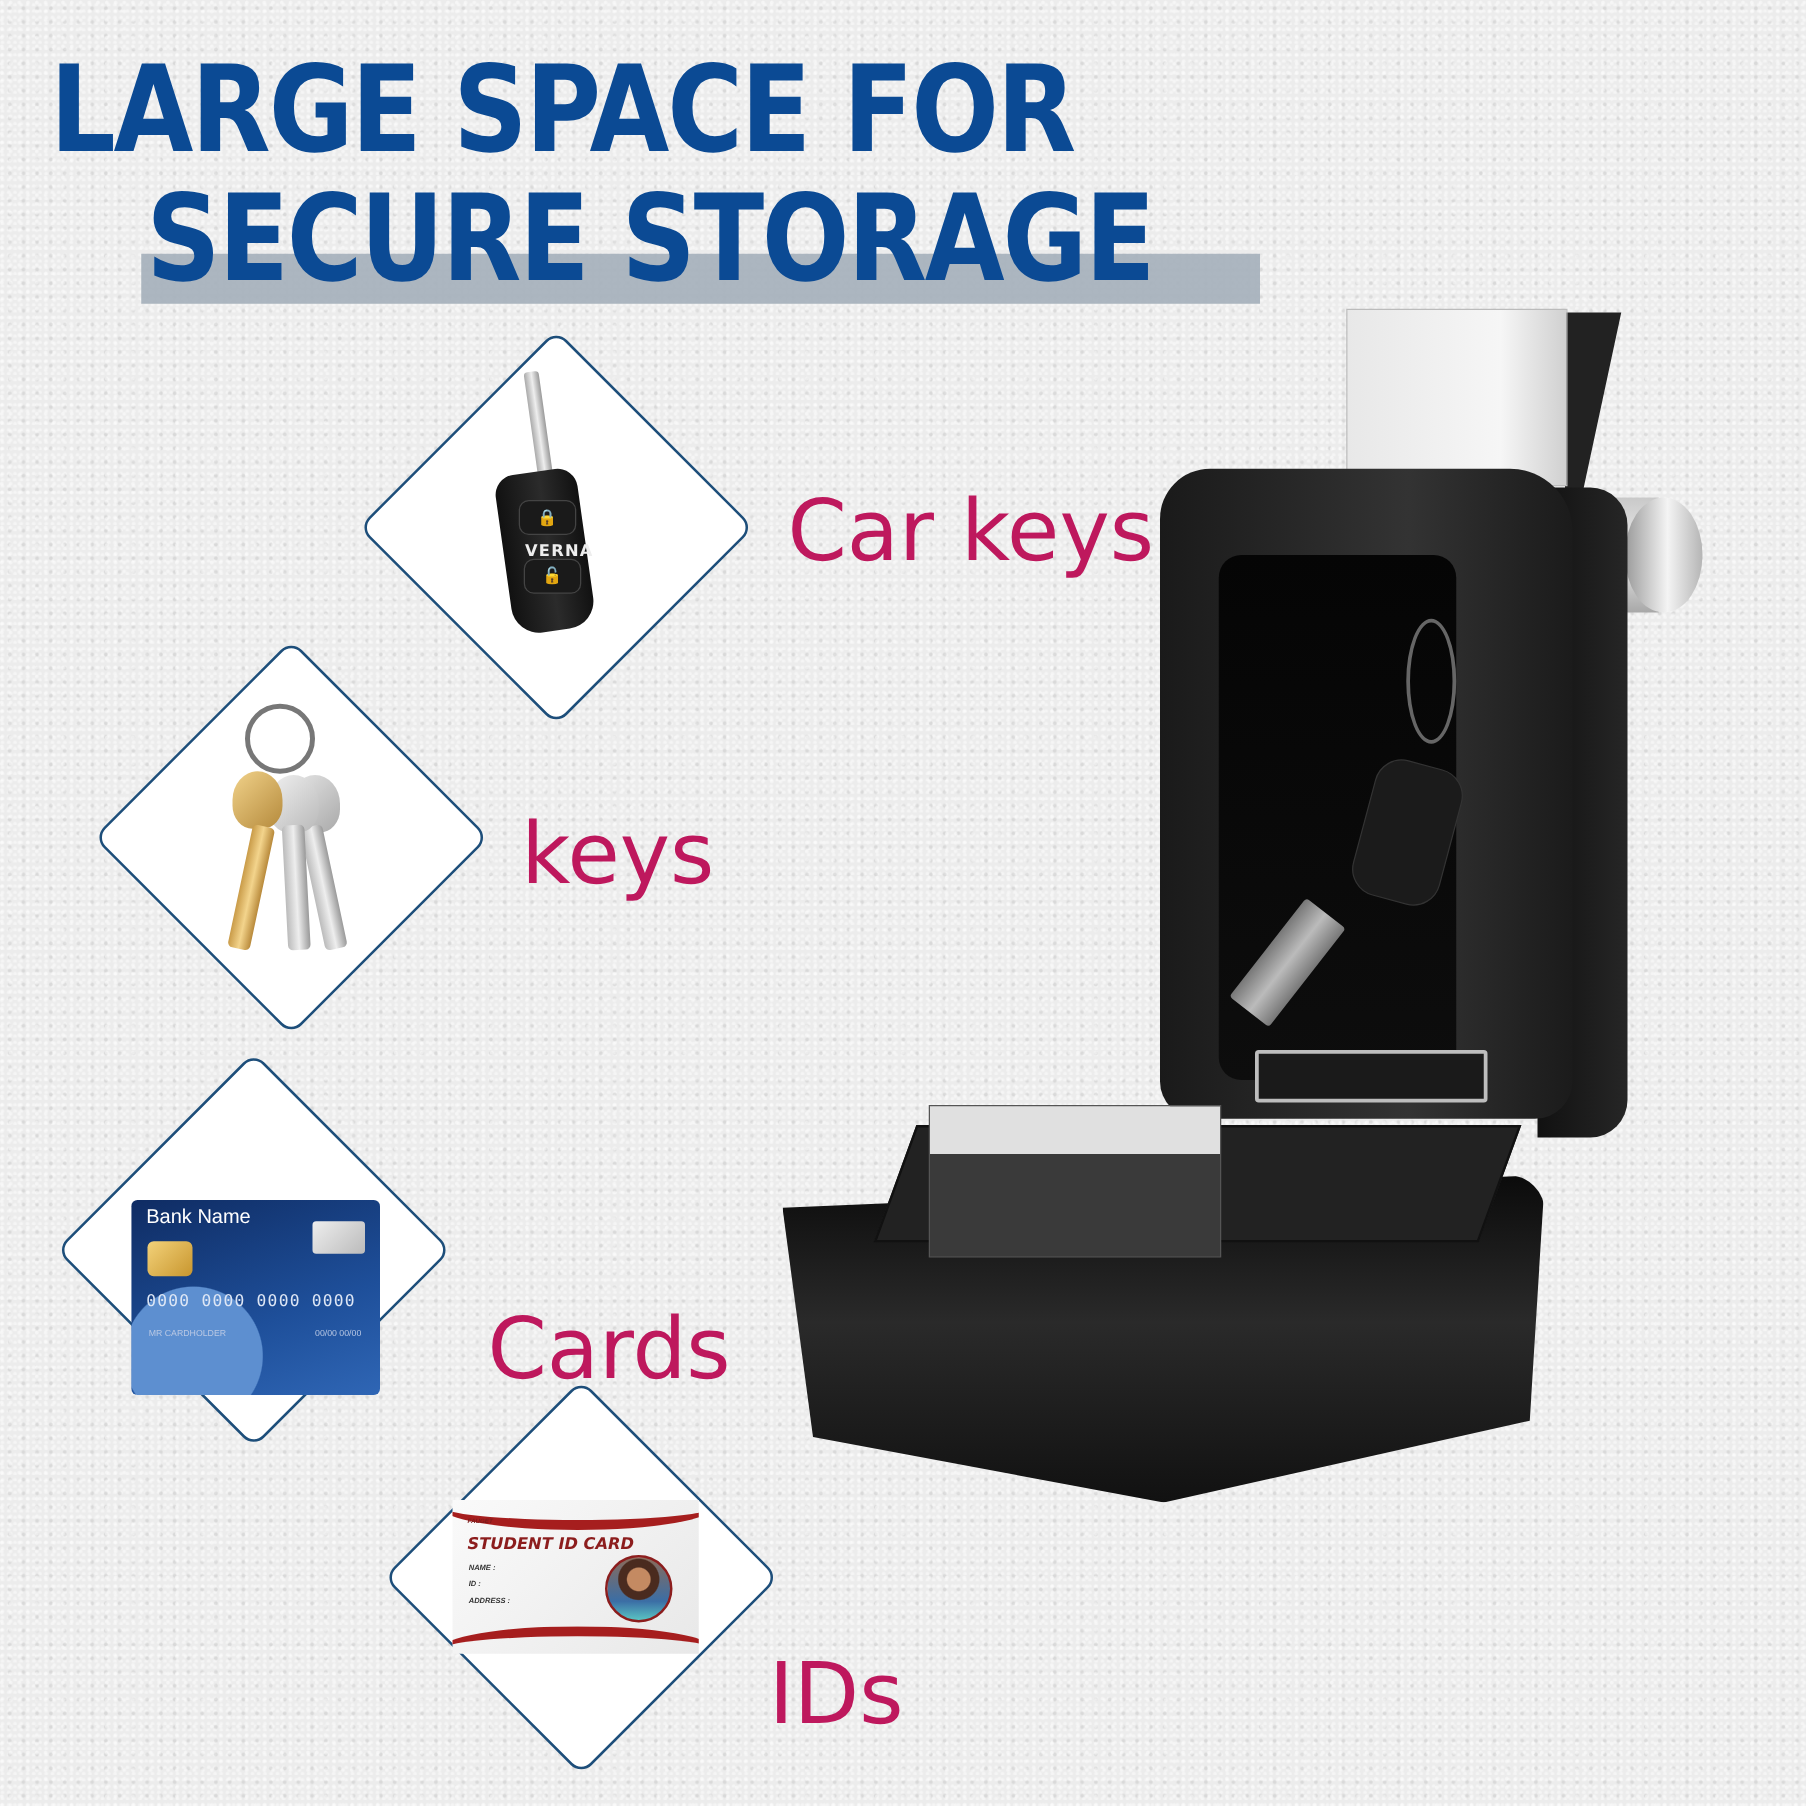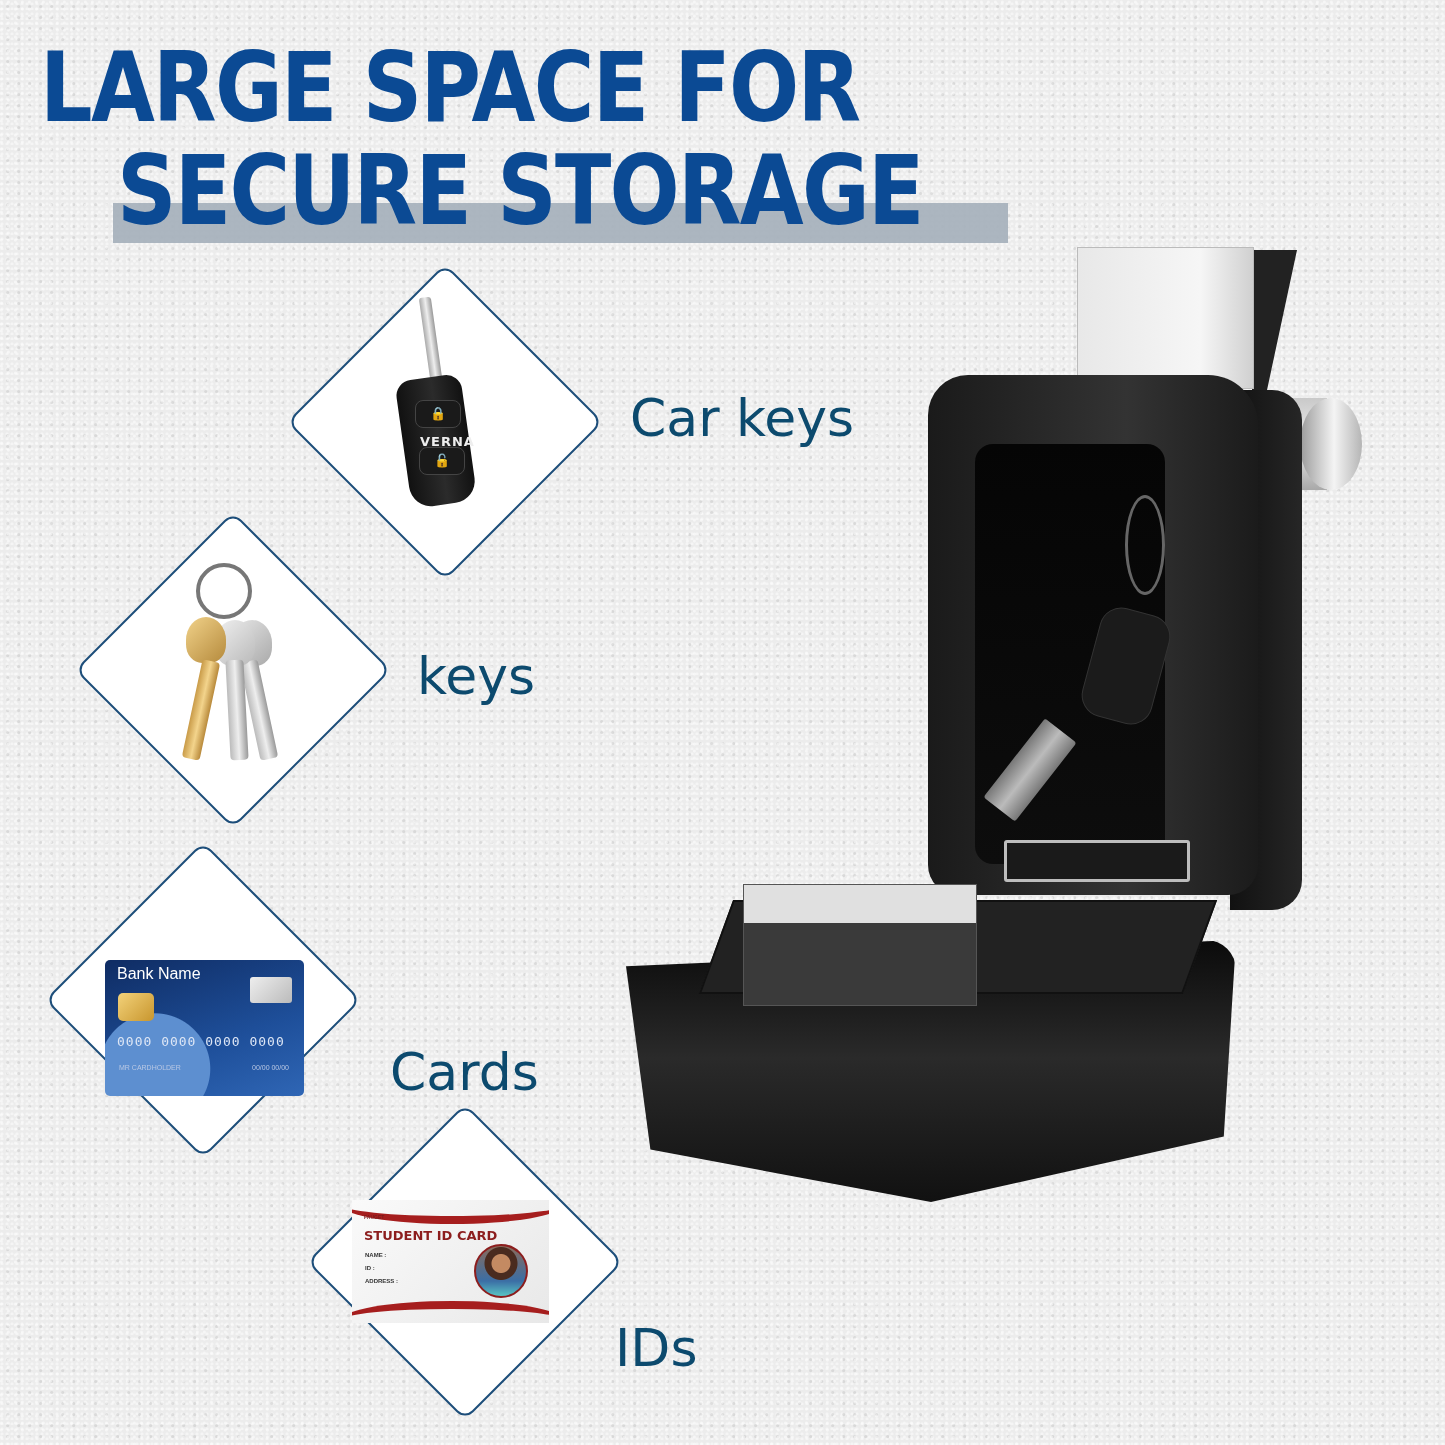--- a/index.html
+++ b/index.html
@@ -10,41 +10,41 @@
       radial-gradient(circle at 70% 60%, rgba(180,180,180,.35) 0 1px, transparent 2px),
       radial-gradient(circle at 40% 80%, rgba(255,255,255,.45) 0 1px, transparent 2px);
     background-size:7px 7px, 11px 11px, 5px 5px;
     font-family:"Liberation Sans", sans-serif;}
   .title{position:absolute;left:40px;font-family:"DejaVu Sans", sans-serif;font-weight:bold;
     color:#0b4a94;font-size:96px;letter-spacing:-2px;line-height:1;white-space:nowrap;transform:scaleX(0.86);transform-origin:left top;}
   .t1{top:40px;}
   .t2{top:143px;left:117px;z-index:2;}
   .underline-bar{position:absolute;left:113px;top:203px;width:895px;height:40px;background:#a8b2bd;opacity:.95;z-index:1;}
   .diamond{position:absolute;width:224px;height:224px;background:#fff;border:2px solid #1d4e7a;border-radius:12px;transform:rotate(45deg);box-sizing:border-box;}
-  .label{position:absolute;font-family:"DejaVu Sans", sans-serif;color:#0c4a6e;font-size:52px;line-height:1;white-space:nowrap;}
+  .label{position:absolute;font-family:"DejaVu Sans", sans-serif;color:#be185d;font-size:68px;line-height:1;white-space:nowrap;}
   
   .fob{position:absolute;width:66px;height:128px;background:linear-gradient(90deg,#111,#2b2b2b 55%,#111);border-radius:16px 16px 22px 22px;transform:rotate(-8deg);}
   .blade{position:absolute;width:12px;height:90px;background:linear-gradient(90deg,#aaa,#eee,#999);border-radius:3px;transform:rotate(-8deg);}
   .fob-btn{position:absolute;width:44px;height:26px;background:#1a1a1a;border:1px solid #444;border-radius:8px;color:#ddd;font-size:13px;text-align:center;line-height:26px;}
   .fob-brand{position:absolute;color:#eee;font-size:13px;font-weight:bold;letter-spacing:1px;font-family:"DejaVu Sans", sans-serif;}
   
   .ring{position:absolute;width:56px;height:56px;border:4px solid #777;border-radius:50%;box-sizing:border-box;}
   .key{position:absolute;width:18px;height:100px;border-radius:4px;}
   .key-head{position:absolute;width:40px;height:46px;border-radius:50% 50% 40% 40%;}
   
-  .bank-card{position:absolute;left:105px;top:960px;width:199px;height:136px;border-radius:5px;
+  .bank-card{position:absolute;left:105px;top:960px;width:199px;height:156px;border-radius:5px;
     background:radial-gradient(circle at 25% 80%, #5d8fd0 0 55px, transparent 56px), linear-gradient(160deg,#0f2c63,#1e4f9a 60%,#2f66b5);overflow:hidden;}
   .bank-name{position:absolute;left:12px;top:5px;color:#fff;font-size:16px;}
   .chip{position:absolute;left:13px;top:33px;width:36px;height:28px;border-radius:5px;background:linear-gradient(135deg,#f3d27a,#c8962e);}
   .holo{position:absolute;right:12px;top:17px;width:42px;height:26px;border-radius:3px;background:linear-gradient(135deg,#eee,#bbb);}
   .card-num{position:absolute;left:12px;top:74px;color:#dde6f5;font-family:"DejaVu Sans Mono", monospace;font-size:13px;letter-spacing:1px;}
   .card-holder{position:absolute;left:14px;top:104px;color:#b9c8e4;font-size:7px;}
   .card-exp{position:absolute;right:15px;top:104px;color:#b9c8e4;font-size:7px;}
   
-  .id-card{position:absolute;left:352px;top:1200px;width:197px;height:123px;background:linear-gradient(135deg,#fafafa,#e8e8e8);overflow:hidden;}
+  .id-card{position:absolute;left:362px;top:1200px;width:197px;height:123px;background:linear-gradient(135deg,#fafafa,#e8e8e8);overflow:hidden;font-style:italic;}
   .wave-top{position:absolute;left:-10px;top:-14px;width:220px;height:30px;border-bottom:8px solid #a61e1e;border-radius:0 0 50% 50%;}
   .wave-bot{position:absolute;left:-10px;bottom:-16px;width:220px;height:30px;border-top:8px solid #a61e1e;border-radius:50% 50% 0 0;}
   .id-logo{position:absolute;left:12px;top:14px;font-size:5px;color:#7a1b1b;font-weight:bold;}
   .id-title{position:absolute;left:12px;top:28px;font-size:13px;font-weight:bold;color:#8c1d1d;font-family:"DejaVu Sans", sans-serif;}
   .id-field{position:absolute;left:13px;font-size:6px;color:#333;font-weight:bold;}
   .id-photo{position:absolute;left:122px;top:44px;width:54px;height:54px;border-radius:50%;border:2px solid #8c1d1d;background:radial-gradient(circle at 50% 35%, #c48a62 0 9px, #4a2b1f 10px 16px, transparent 17px), linear-gradient(#8a6b5a,#3b6ea5 70%,#59c3c3);box-sizing:border-box;}
   
   .bracket{position:absolute;left:1077px;top:247px;width:175px;height:140px;background:linear-gradient(90deg,#e8e8e8,#f6f6f6 70%,#d0d0d0);border:1px solid #bbb;}
   .bracket-side{position:absolute;left:1252px;top:250px;width:0;height:0;border-left:45px solid #222;border-top:0 solid transparent;border-bottom:210px solid transparent;}
   .pipe{position:absolute;left:1300px;top:398px;width:62px;height:92px;border-radius:50%;background:linear-gradient(90deg,#9a9a9a,#f4f4f4 55%,#b5b5b5);}

